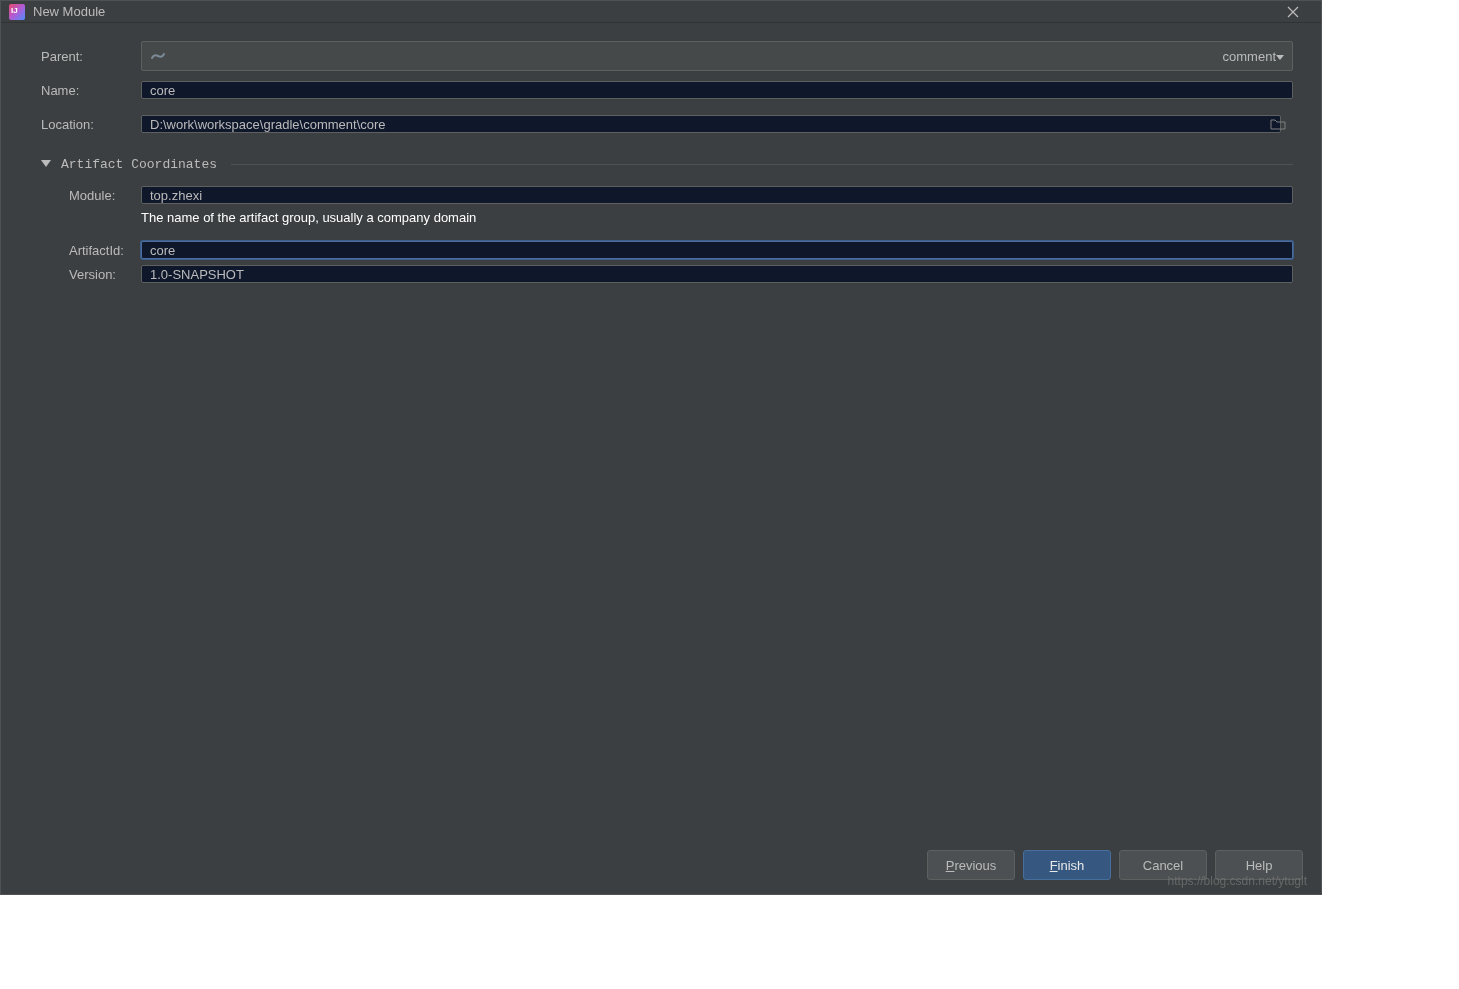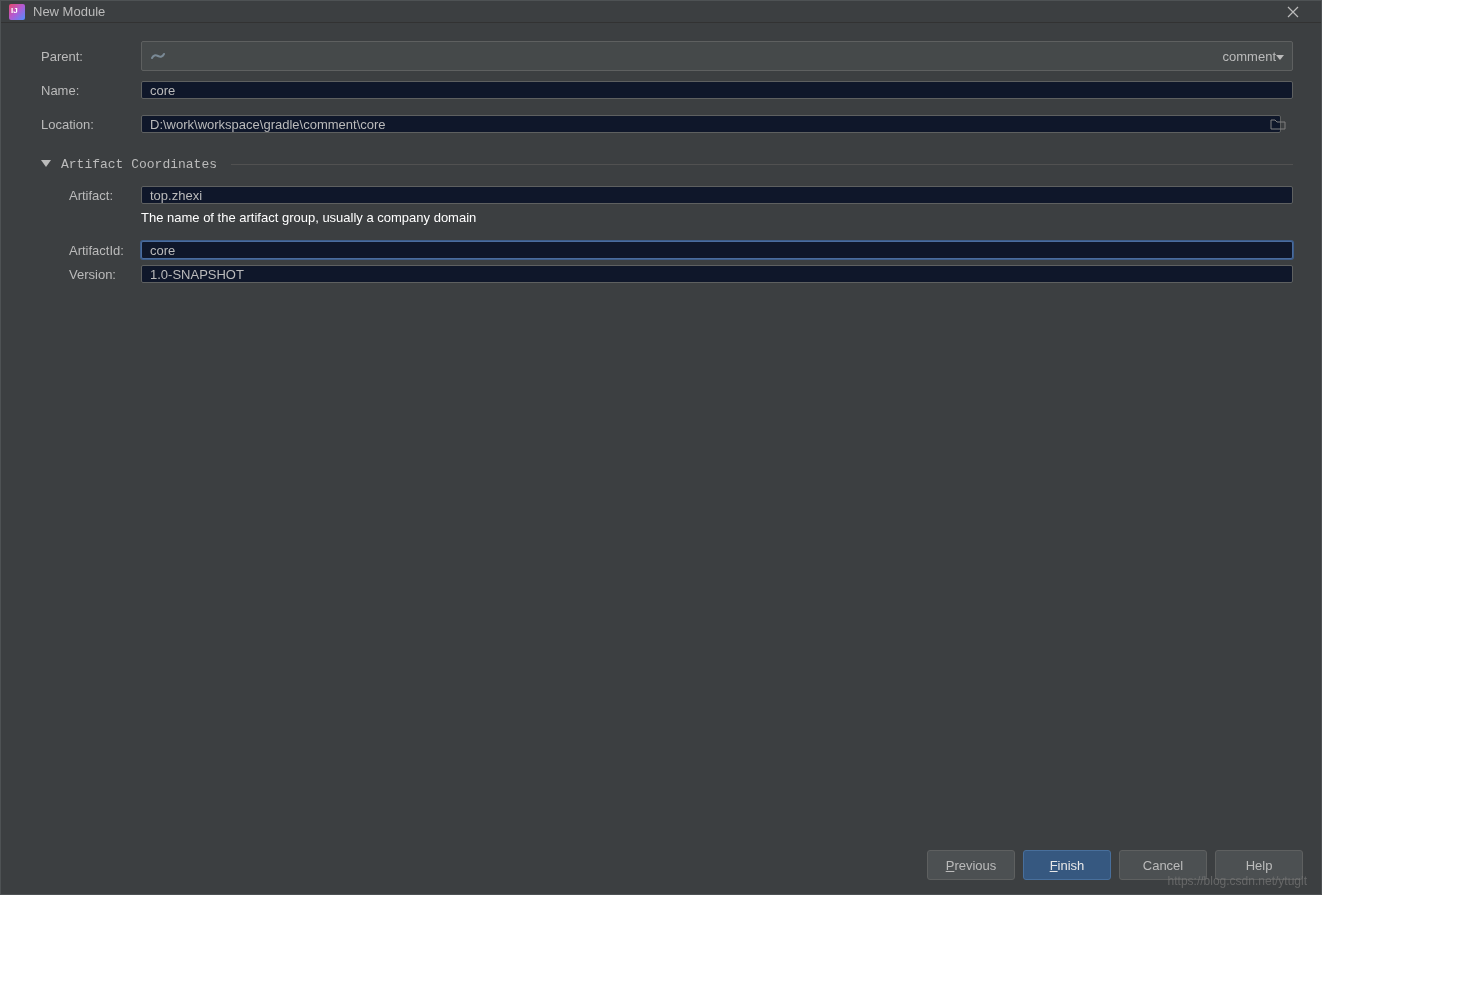--- a/index.html
+++ b/index.html
@@ -291,21 +291,21 @@
       <span class="collapse-arrow">
         <svg width="10" height="8" viewBox="0 0 10 8">
             <path d="M0 0 L10 0 L5 7 Z" fill="#bbbbbb"></path>
           </svg>
       </span>
       <span class="section-title">Artifact Coordinates</span>
       <div class="section-line"></div>
     </div>
 
     <div class="artifact-row">
-      <div class="artifact-label">Artifact:</div>
+      <div class="artifact-label">Module:</div>
       <div class="field-col">
         <input class="text-input" type="text" value="top.zhexi" style="">
       </div>
     </div>
     <div class="hint-row">The name of the artifact group, usually a company domain</div>
 
     <div class="artifact-row">
       <div class="artifact-label">ArtifactId:</div>
       <div class="field-col">
         <input class="text-input focused" type="text" value="core" style="">

